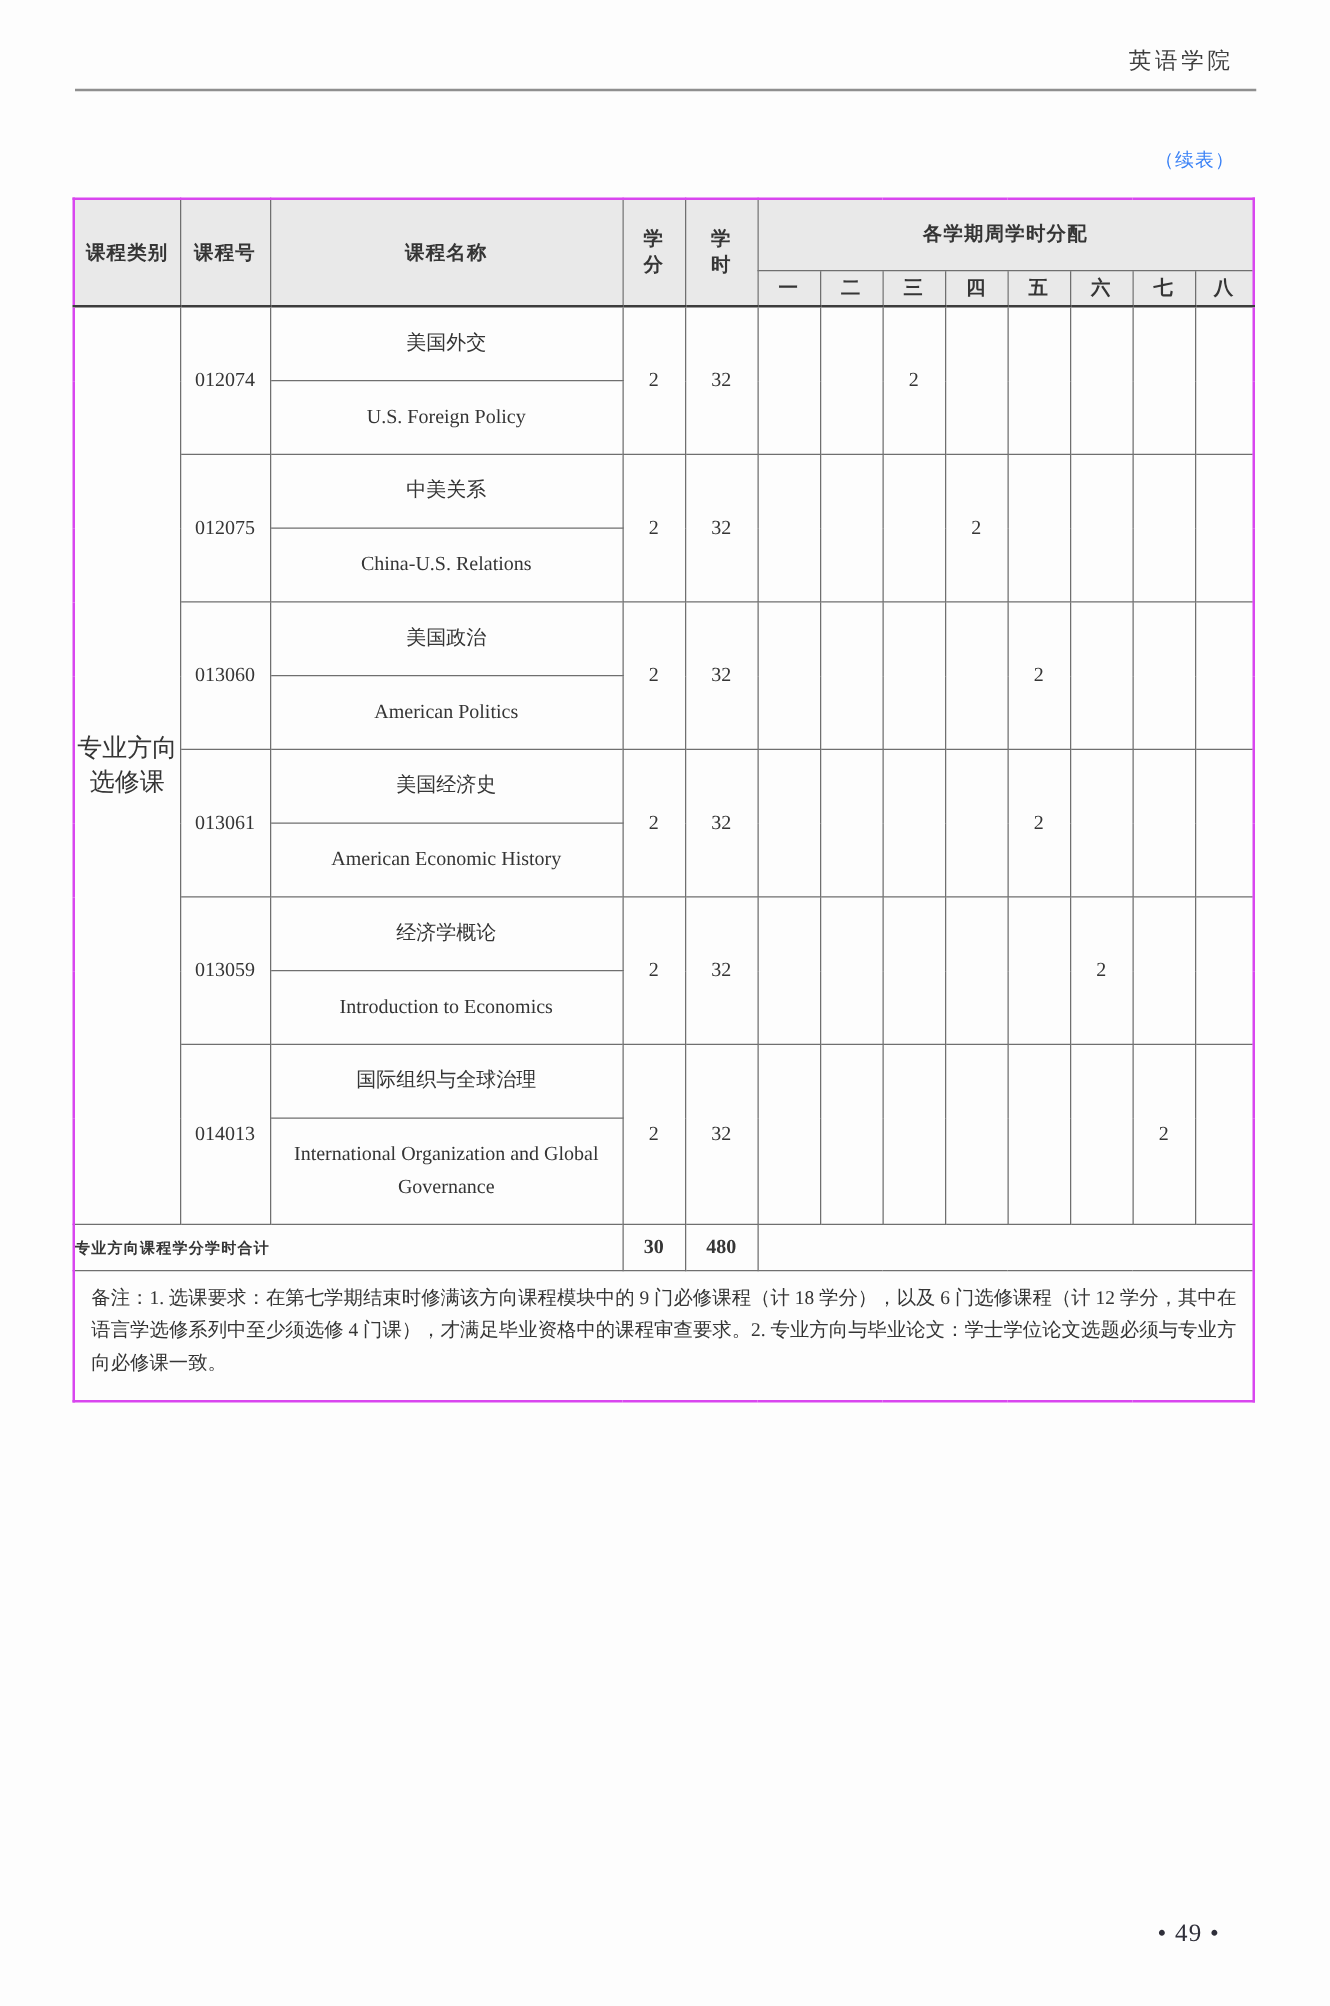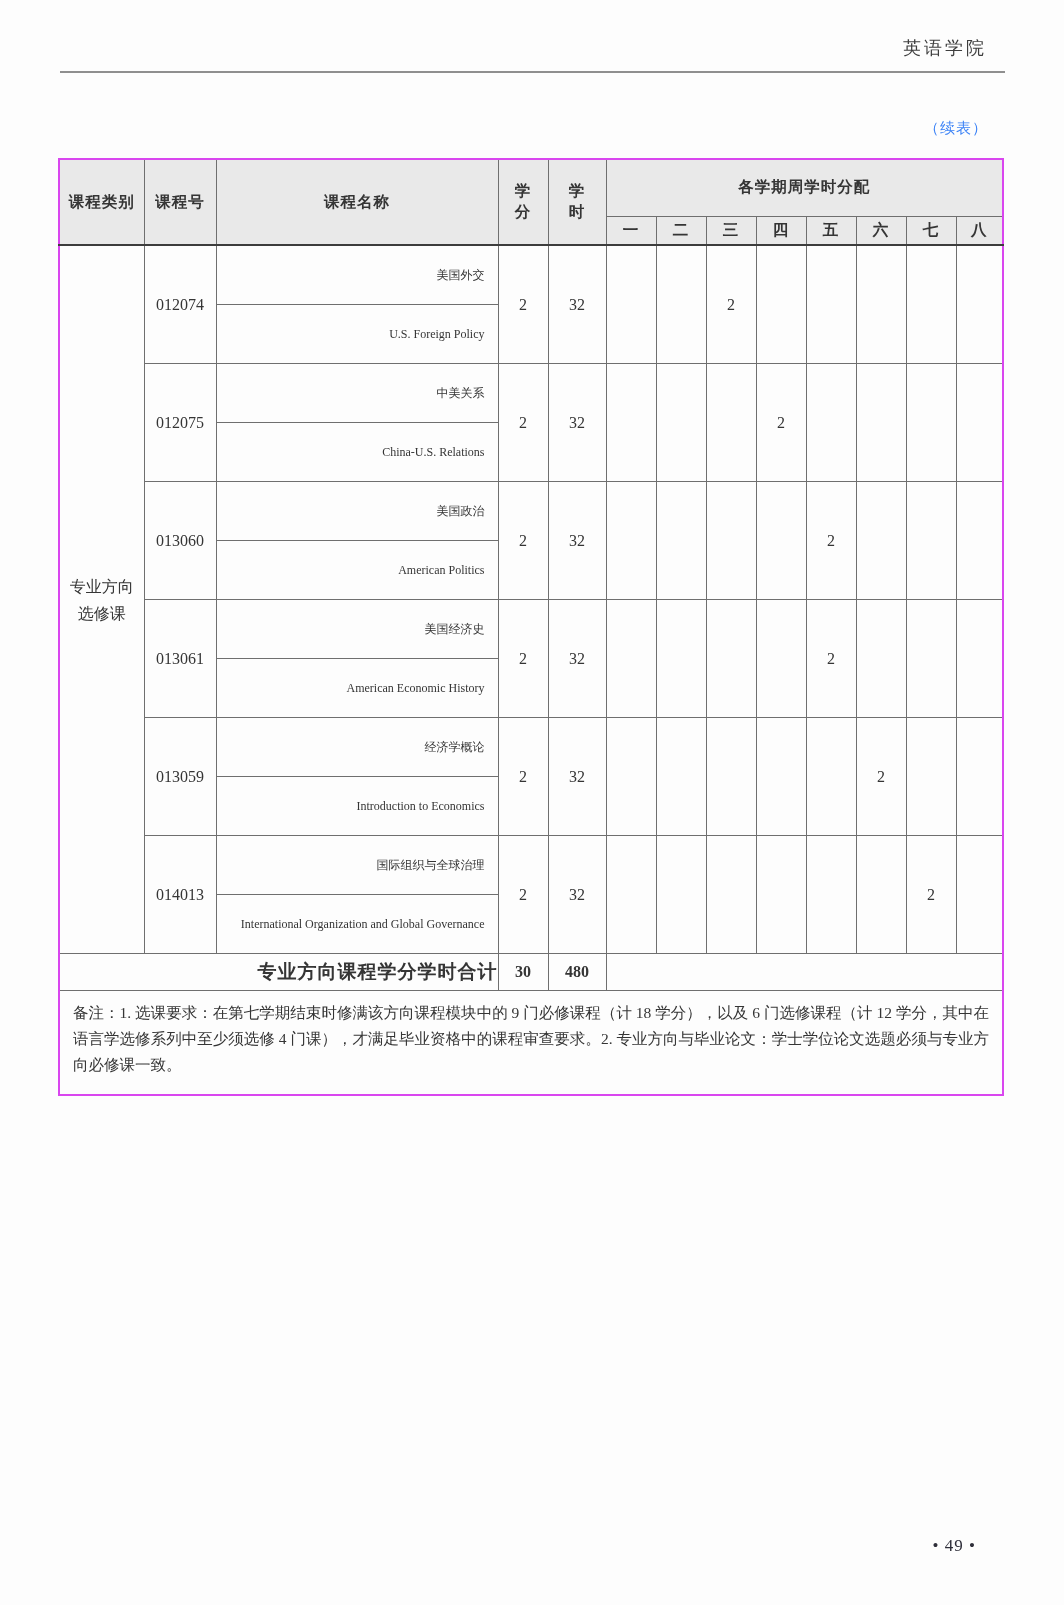--- a/index.html
+++ b/index.html
@@ -62,59 +62,59 @@
     letter-spacing: 1px;
   }
   .course-table thead tr.hrow2 th { border-bottom: 2px solid #3c3c3c; }
   .course-table thead th.deep { border-bottom: 2px solid #3c3c3c; }
   tr.hrow1 { height: 57px; }
   tr.hrow2 { height: 29px; }
   .pre { white-space: pre-line; }
   td.cat {
     text-align: center;
     vertical-align: middle;
-    font-size: 16px;
+    font-size: 20px;
     line-height: 27px;
   }
   td.code, td.num, td.sem {
     text-align: center;
     vertical-align: middle;
     font-size: 16px;
   }
   td.name {
     padding: 16px 13px;
     vertical-align: middle;
-    font-size: 12px;
+    font-size: 16px;
     line-height: 26px;
-    text-align: right;
+    text-align: center;
   }
   tr.sub { height: 35px; }
   tr.sub-tall { height: 59px; }
   tr.sum-row { height: 37px; }
   td.sum-label {
-    text-align: right;
+    text-align: left;
     vertical-align: middle;
     font-family: Liberation Sans, sans-serif;
     font-weight: bold;
-    font-size: 19px;
+    font-size: 12px;
     letter-spacing: 1px;
   }
   td.num.bold { font-weight: bold; }
   td.notes {
     padding: 9px 13px 16px 13px;
     font-size: 15.5px;
     line-height: 26px;
     text-align: justify;
     vertical-align: top;
   }
   .page-num {
     position: absolute;
     top: 1536px; left: 60px; right: 88px;
     text-align: right;
-    font-size: 17px;
+    font-size: 20px;
     color: #2f2f3a;
     letter-spacing: 1px;
   }
 </style>
 </head>
 <body>
 
 <div class="page">
 
   <div class="doc-header">英语学院</div>

